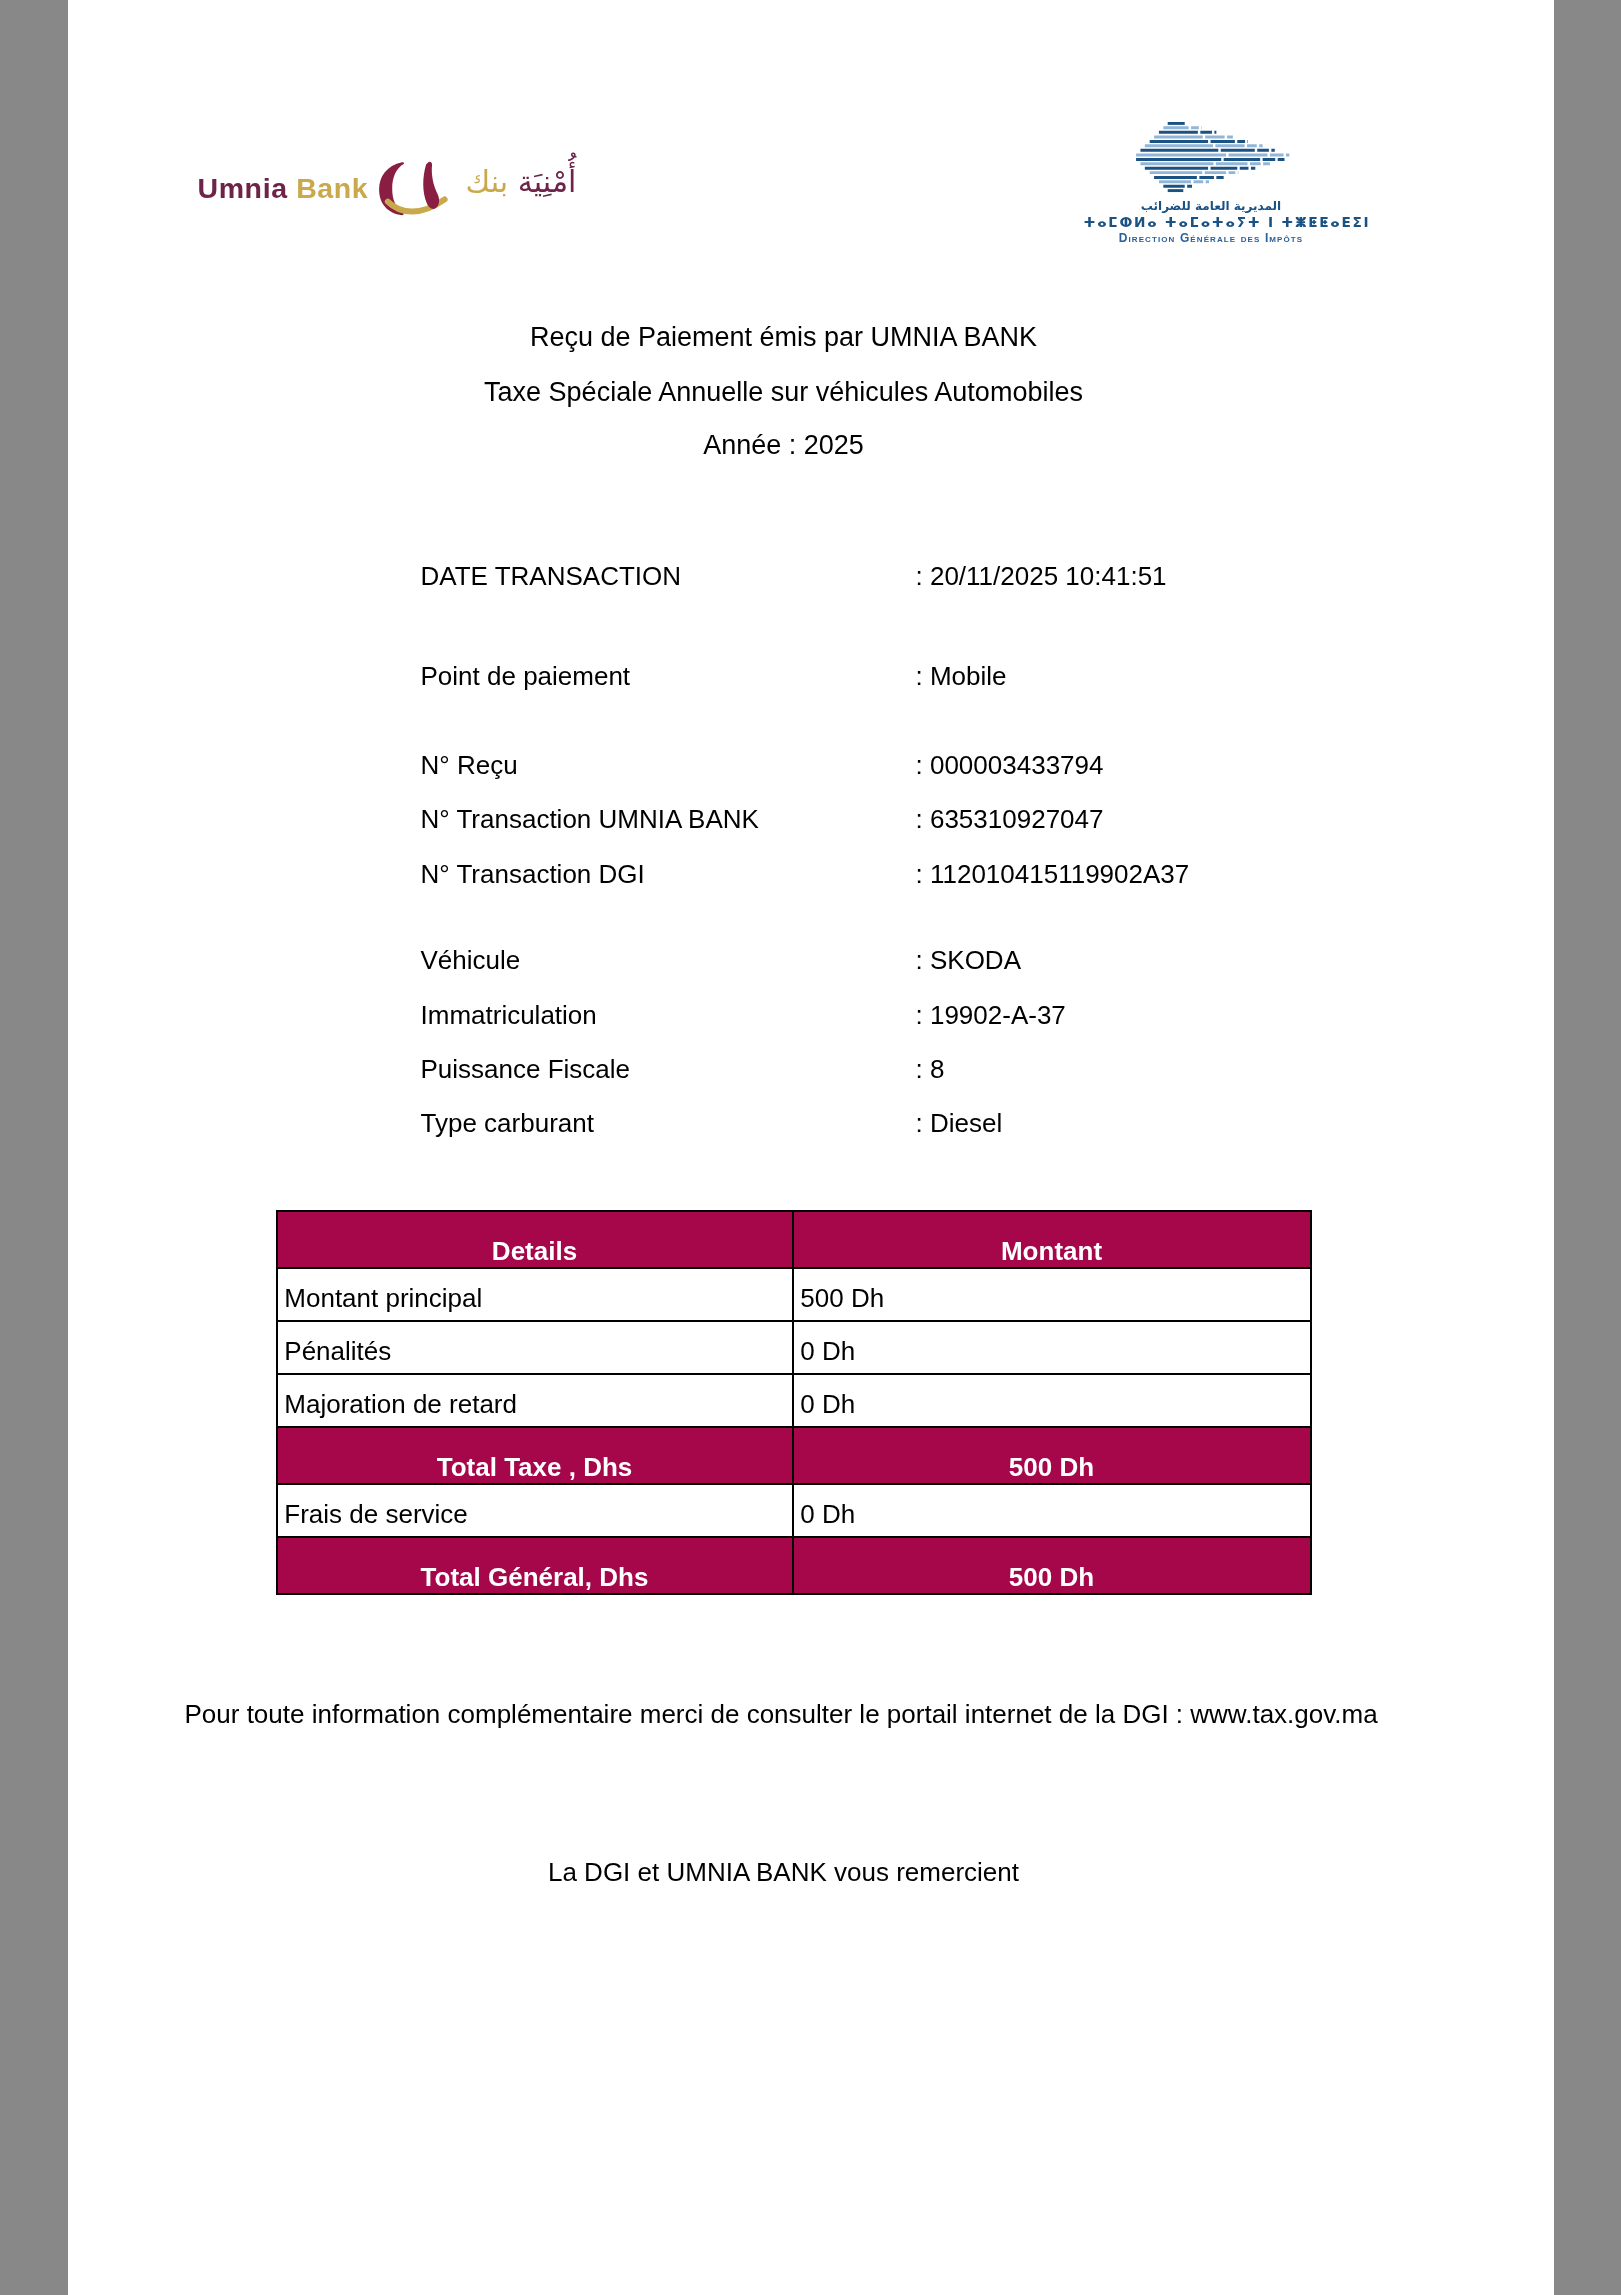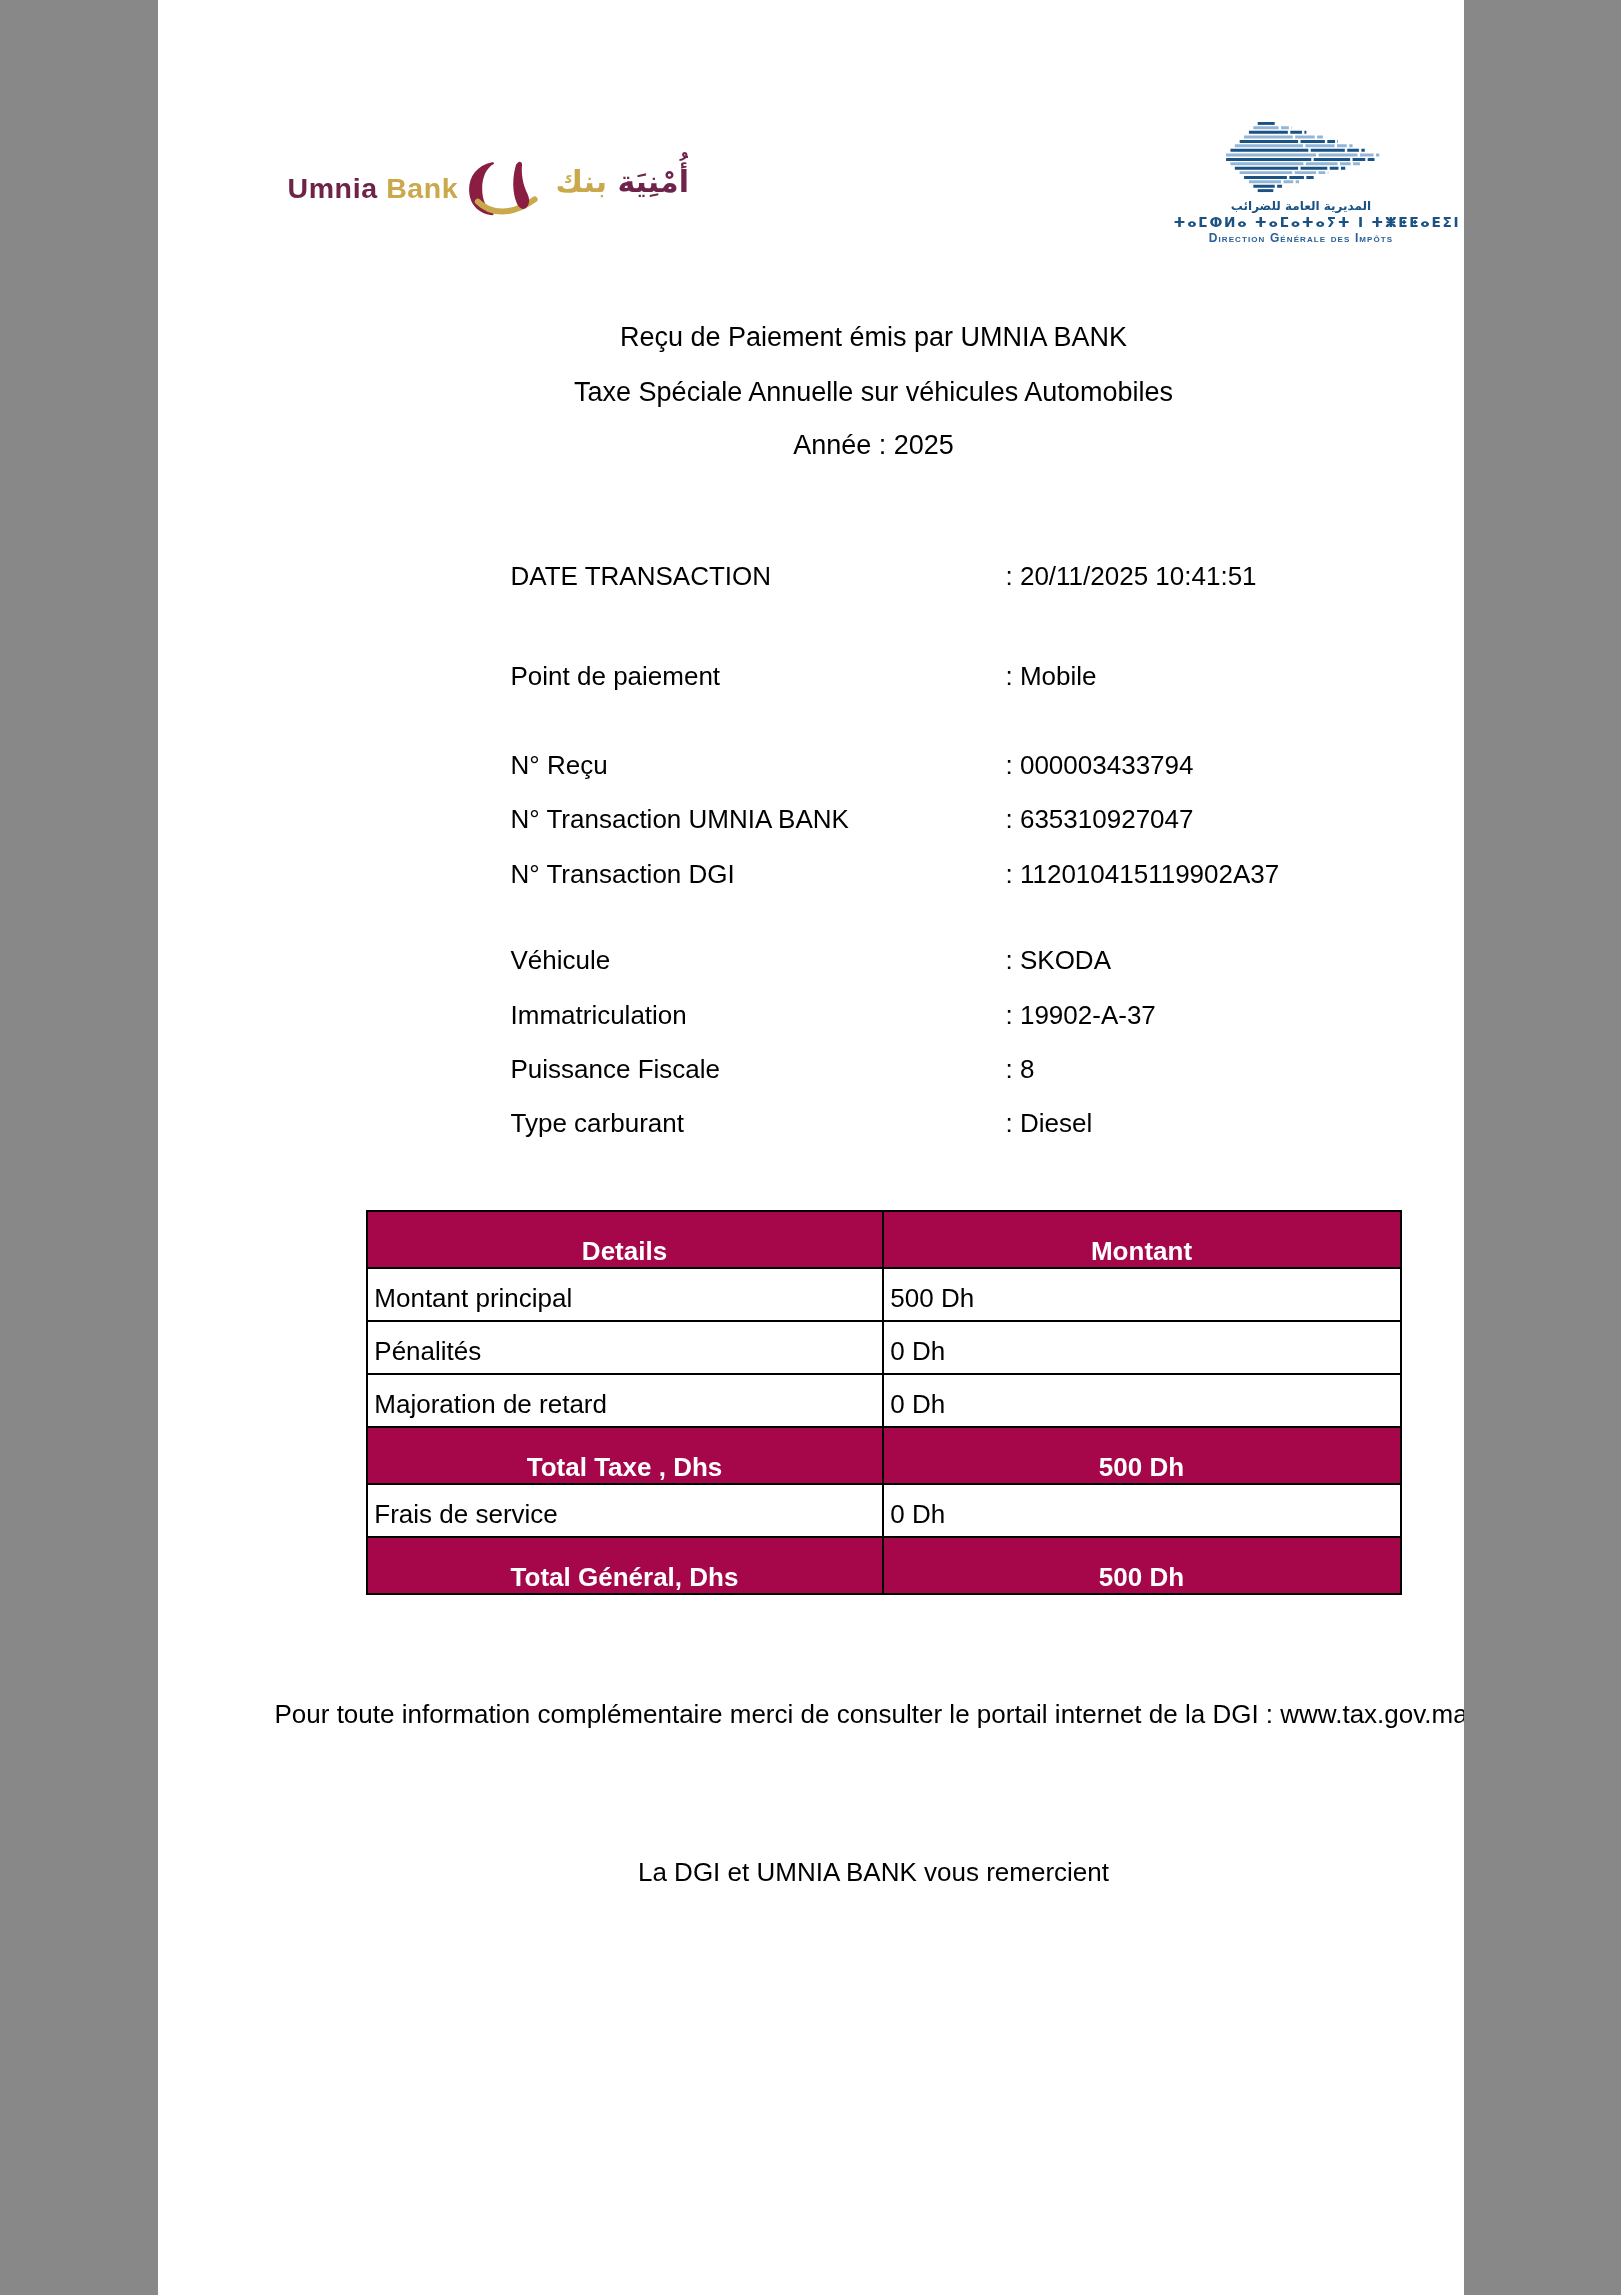--- a/index.html
+++ b/index.html
@@ -10,34 +10,34 @@
     --dgi-blue:#1B5284;
     --dgi-blue-light:#93B6D8;
     --dgi-text-blue:#2A6099;
     --text-black:#000000;
   }
   *{margin:0;padding:0;box-sizing:border-box;}
   html,body{background:#888;}
   body{font-family:"Liberation Sans","DejaVu Sans",sans-serif;}
   .page{
     position:relative;
-    width:1306px;height:2295px;
+    width:1486px;height:2295px;
     background:#ffffff;
     overflow:hidden;
     margin:0 auto;
     color:var(--text-black);
   }
 
   
   .umnia-logo{position:absolute;left:130px;top:161px;height:63px;white-space:nowrap;}
   .umnia-latin{position:absolute;top:11.4px;left:0;font-size:28.5px;font-weight:bold;letter-spacing:0.6px;}
   .umnia-word-bank{color:var(--umnia-gold);}
   .umnia-word-umnia{color:var(--umnia-maroon);}
   .umnia-glyph{position:absolute;left:180px;top:0px;width:71px;height:55px;}
-  .umnia-arabic{position:absolute;left:268px;top:3.4px;direction:rtl;font-size:30px;font-weight:bold;
+  .umnia-arabic{position:absolute;left:268px;top:3.4px;direction:rtl;font-size:30px;font-weight:normal;
                 font-family:"DejaVu Sans",sans-serif;white-space:nowrap;}
   .umnia-ar-maroon{color:var(--umnia-maroon);}
   .umnia-ar-gold{color:var(--umnia-gold);}
 
   .dgi-logo{position:absolute;left:1016px;top:121px;width:255px;text-align:center;}
   .dgi-diamond{display:block;margin:0 auto;width:189px;height:73px;}
   .dgi-arabic{margin-top:4.6px;font-family:"DejaVu Sans",sans-serif;direction:rtl;
               font-size:12px;font-weight:bold;color:var(--dgi-blue);white-space:nowrap;}
   .dgi-tifinagh{margin-top:1.1px;font-family:"DejaVu Sans",sans-serif;font-size:13.7px;font-weight:bold;
                 letter-spacing:1.7px;color:var(--dgi-blue);white-space:nowrap;}

